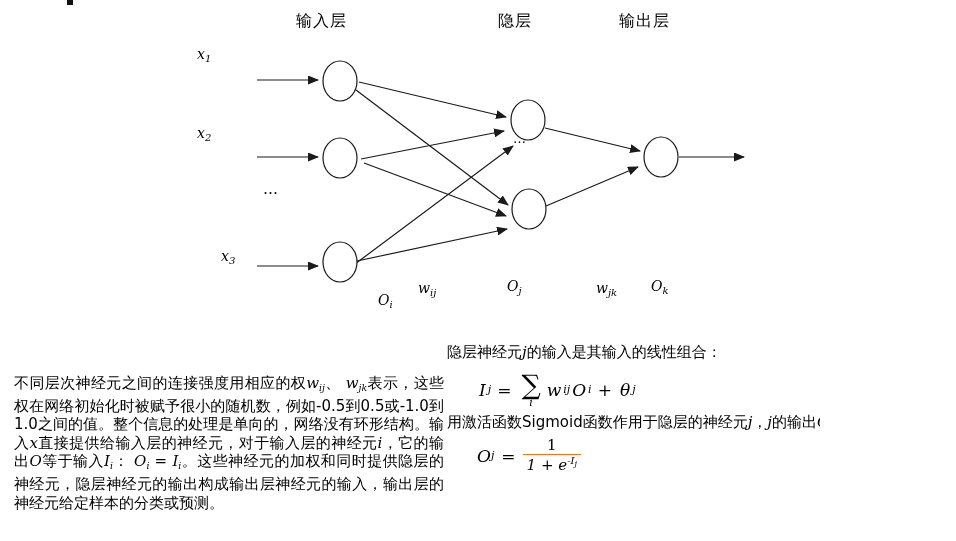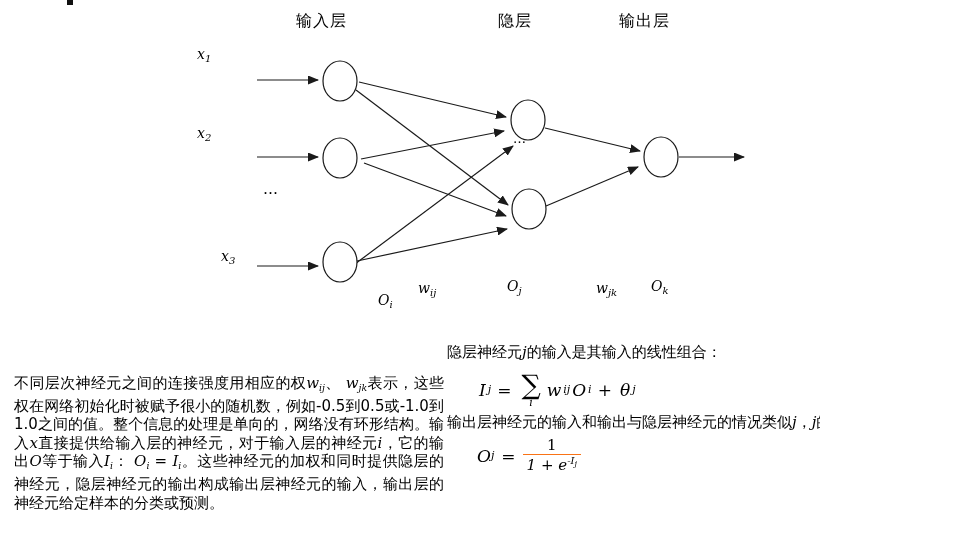--- a/index.html
+++ b/index.html
@@ -110,21 +110,21 @@
     </span>
     <span class="tok">w</span>
       <sub>ij</sub>
     <span class="tok">O</span>
       <sub>i</sub>
     <span class="op">+</span>
     <span class="tok">θ</span>
       <sub>j</sub>
   </div>
 
-  <div class="abs rline" style="left:447px;top:413px;"><span>输出层神经元的输入和输出与隐层神经元的情况类似</span><span class="rt-i">j</span><span>，</span><span class="rt-i">j</span><span>的输出</span><span class="rt-i">O</span><span class="rt-isub">j</span><span>用下式计算：</span></div>
+  <div class="abs rline" style="left:447px;top:413px;"><span>用激活函数Sigmoid函数作用于隐层的神经元</span><span class="rt-i">j</span><span>，</span><span class="rt-i">j</span><span>的输出</span><span class="rt-i">O</span><span class="rt-isub">j</span><span>用下式计算：</span></div>
 
   <div class="abs f2" style="left:477px;top:437px;">
     <span>O</span>
       <sub>j</sub>
     <span class="op">=</span>
     <span class="frac">
       <span class="num">1</span>
       <span class="den"><span class="ei">1 + e</span><span class="exp"><span>-I</span><sub>j</sub></span></span>
     </span>
   </div>

